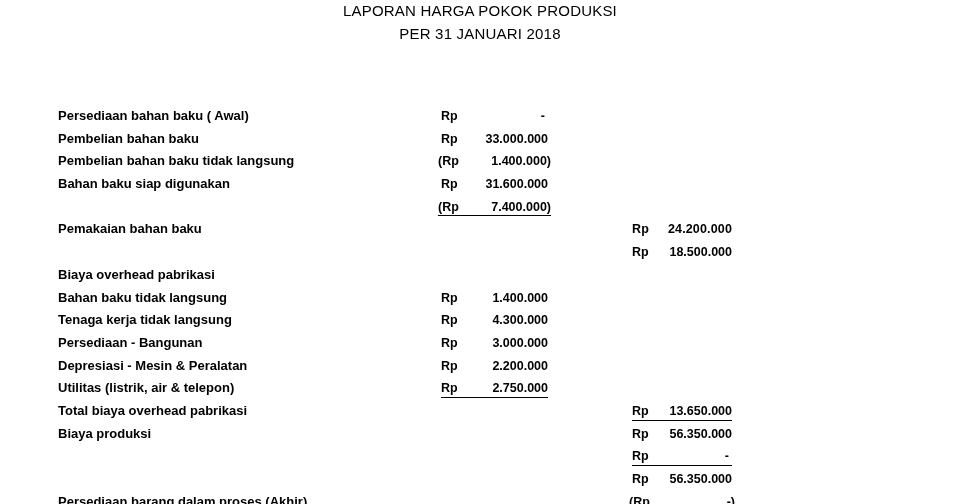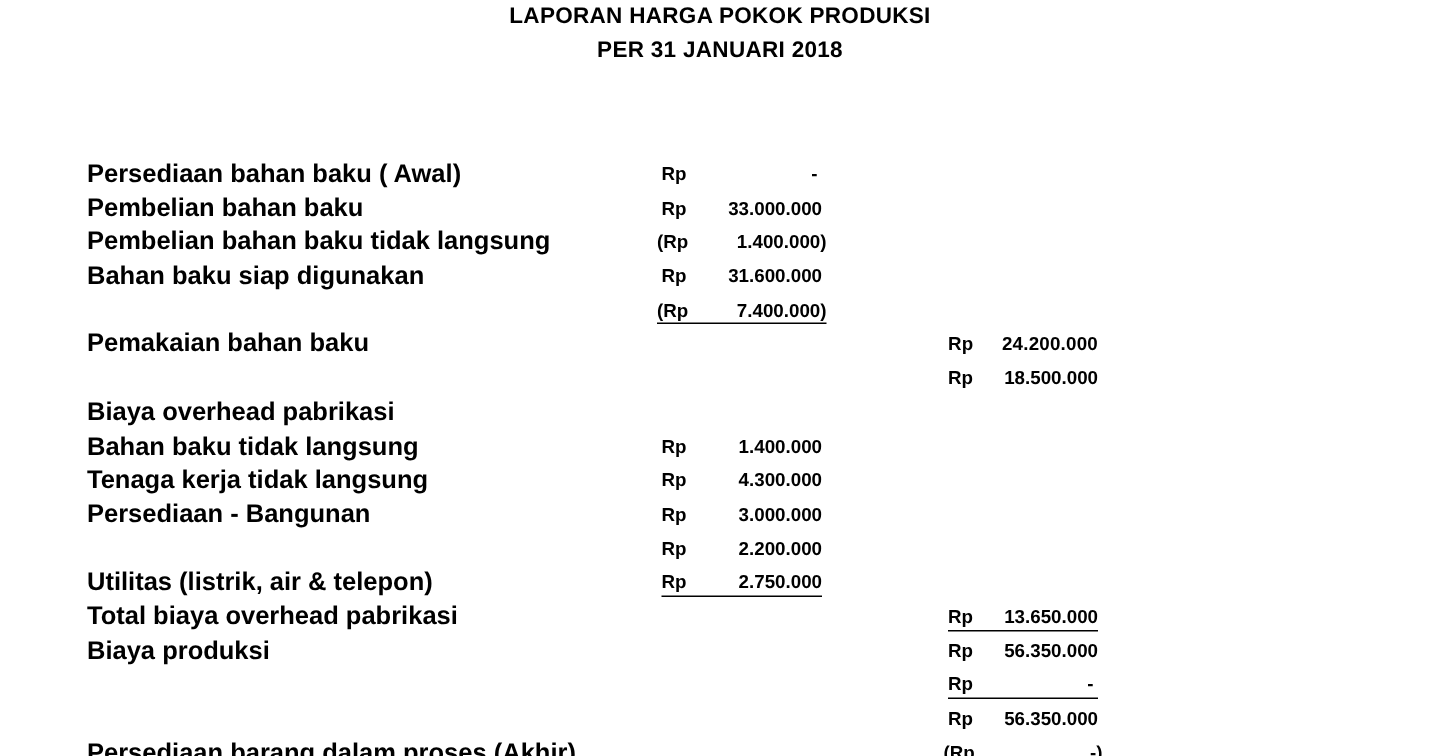--- a/index.html
+++ b/index.html
@@ -27,21 +27,21 @@
 
   
   .title-block {
     position: absolute;
     top: 0px;
     left: 0;
     width: 960px;
     text-align: center;
   }
   .title-line {
-    font-weight: bold;
+    font-weight: normal;
     font-size: 15px;
     letter-spacing: 0.2px;
     line-height: 20px;
     white-space: nowrap;
   }
   .title-line.line1 { padding-top: 1px; }
   .title-line.line2 { padding-top: 3px; }
 
   
   .statement {
@@ -55,21 +55,21 @@
     position: relative;
     height: 22.7px;
     line-height: 22.7px;
     white-space: nowrap;
   }
 
   .label {
     position: absolute;
     left: 58px;
     top: 0;
-    font-size: 17px;
+    font-size: 13px;
     font-weight: bold;
     line-height: 22.7px;
   }
 
   
   .amt {
     position: absolute;
     top: 0;
     height: 22.7px;
     line-height: 22.7px;
@@ -192,20 +192,21 @@
         </span>
       </div>
       <div class="row">
         <span class="label">Persediaan - Bangunan</span>
         <span class="amt col1">
           <span class="cur">Rp</span>
           <span class="num">3.000.000</span>
         </span>
       </div>
       <div class="row">
+        <span class="label">Depresiasi - Mesin &amp; Peralatan</span>
         <span class="amt col1">
           <span class="cur">Rp</span>
           <span class="num">2.200.000</span>
         </span>
       </div>
       <div class="row">
         <span class="label">Utilitas (listrik, air &amp; telepon)</span>
         <span class="amt col1 underline">
           <span class="cur">Rp</span>
           <span class="num">2.750.000</span>

